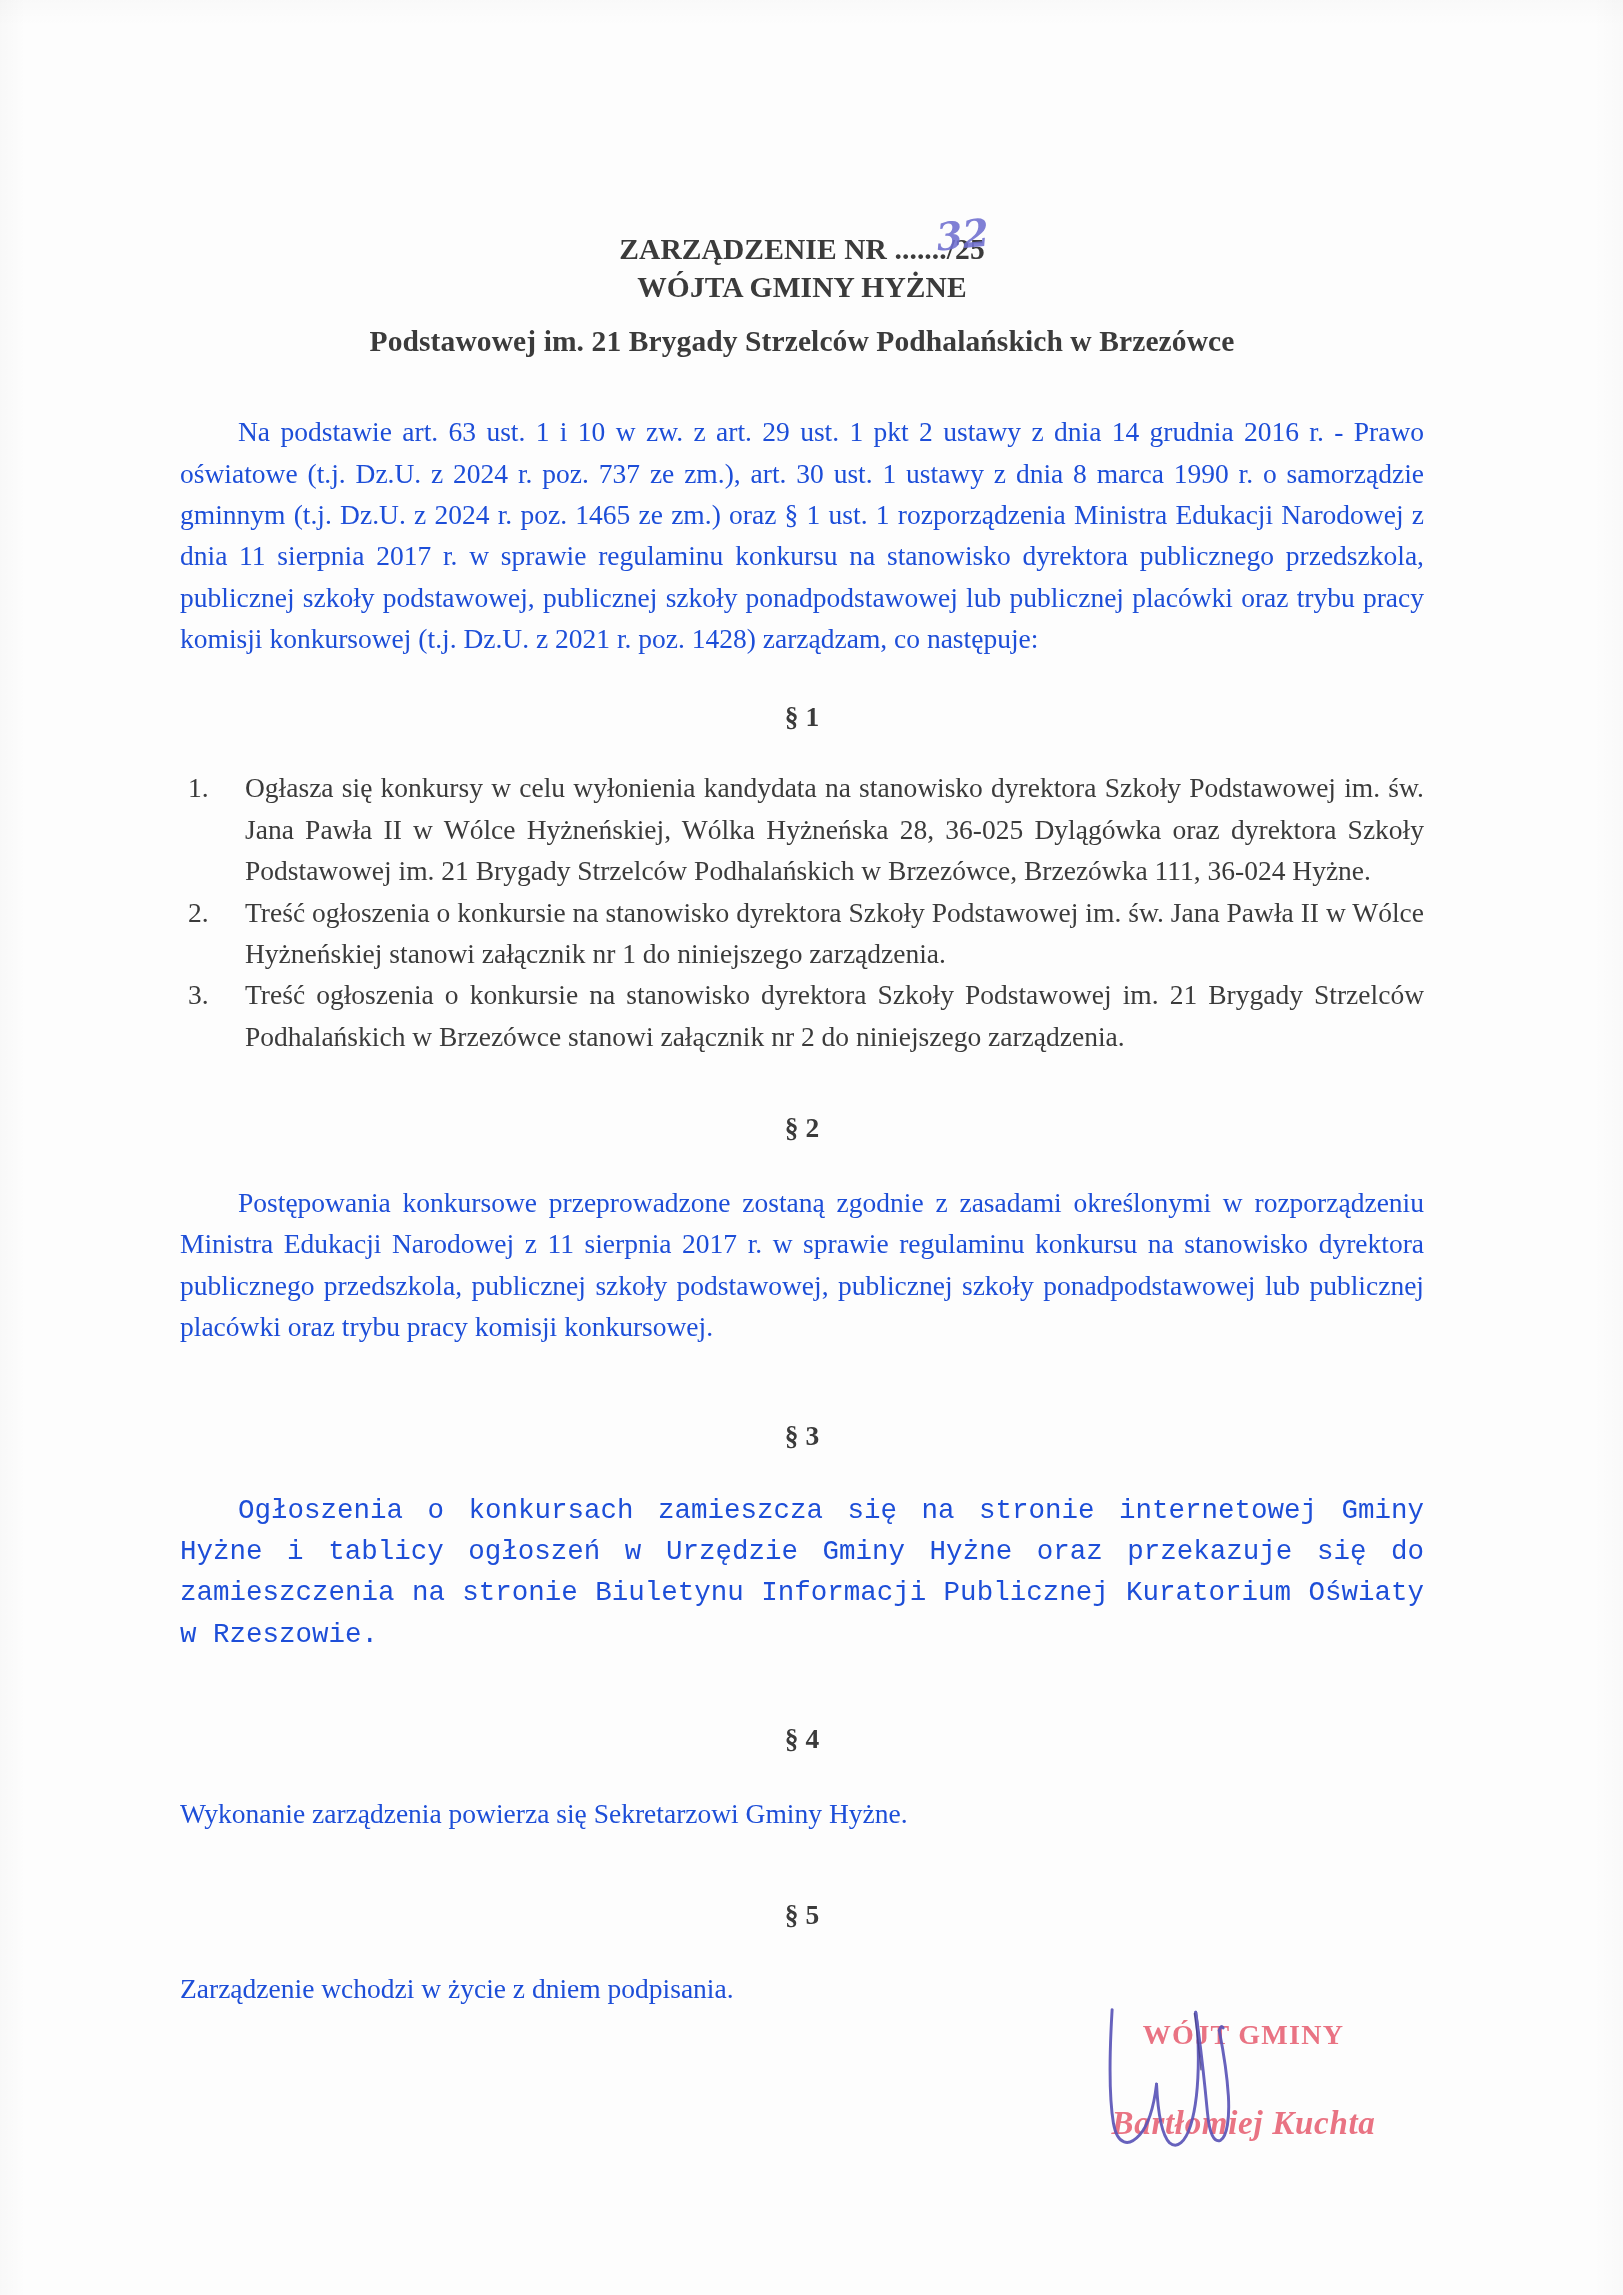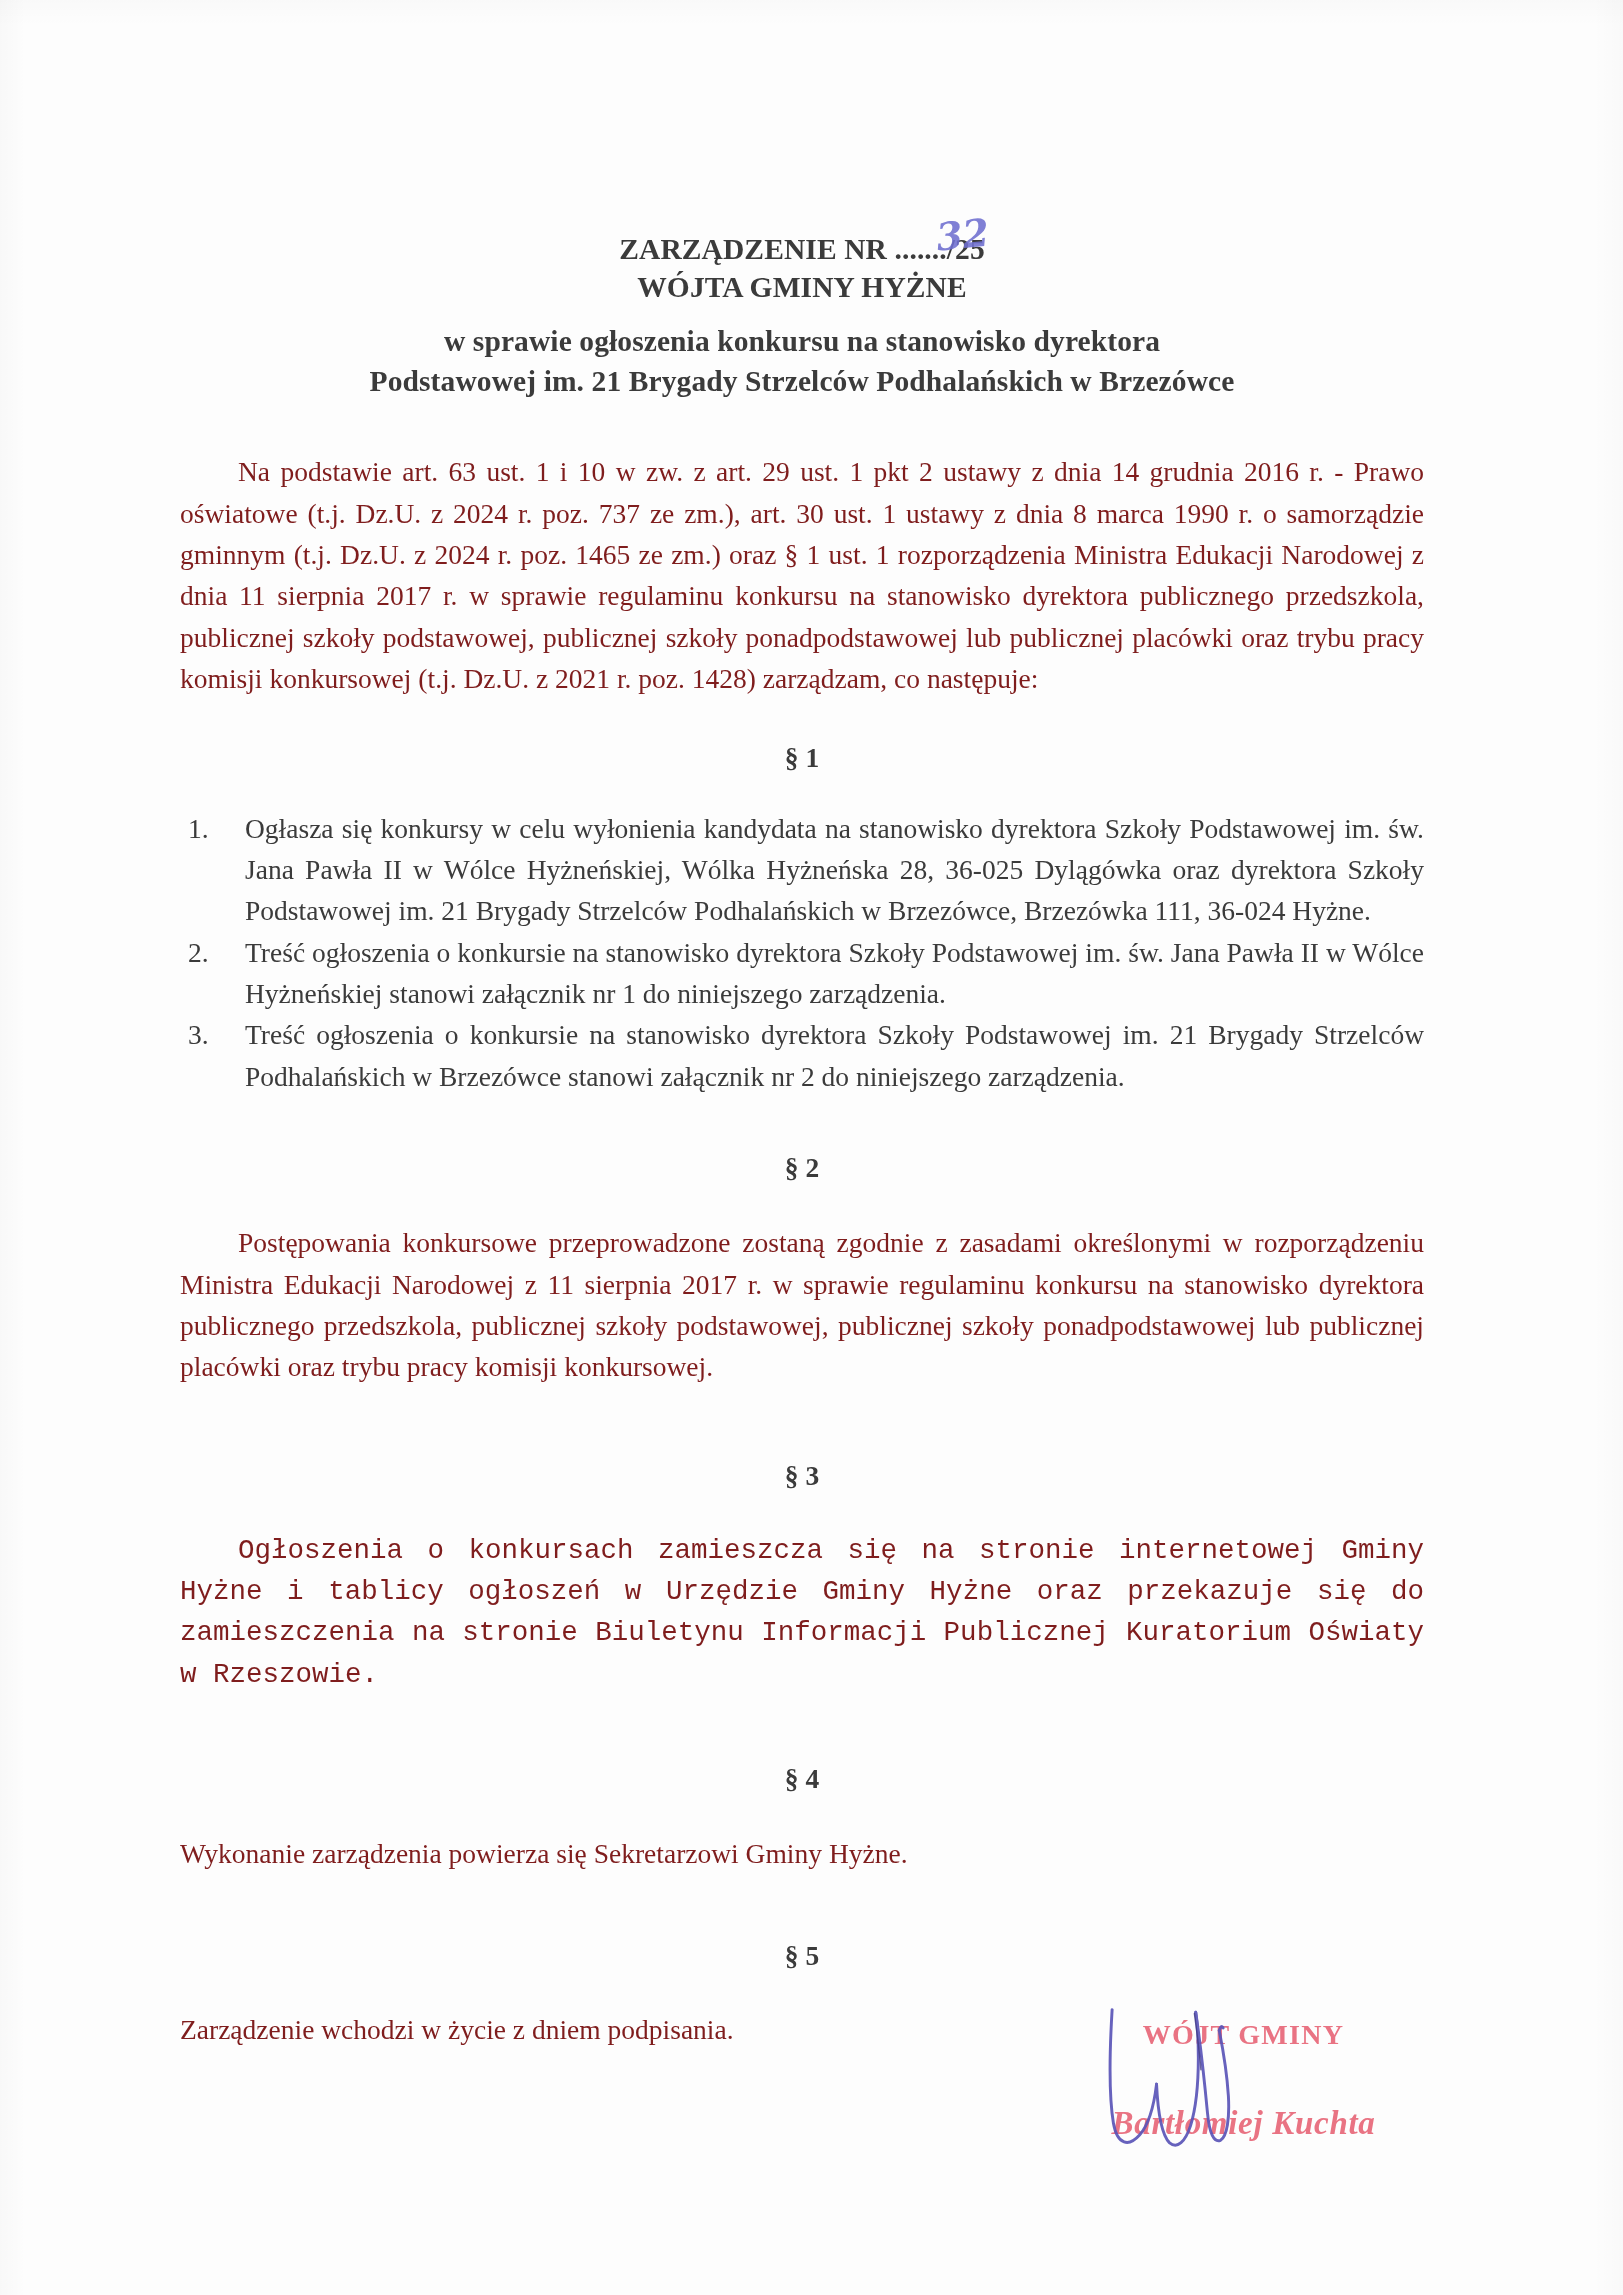--- a/index.html
+++ b/index.html
@@ -62,21 +62,21 @@
     opacity: 0.88;
     pointer-events: none;
     white-space: nowrap;
   }
   .title-sub {
     margin-top: 14.4px;
   }
   .title-sub .title-line { line-height: 1.36; }
 
   .para {
-    color: #7f1d1d;
+    color: #1d4ed8;
     font-size: 27.5px;
     line-height: 1.505;
     text-align: justify;
     text-justify: inter-word;
     margin: 0;
   }
   .para.indent { text-indent: 58px; }
 
   .body-intro { margin-top: 50px; }
 
@@ -171,21 +171,20 @@
 <body>
 
 <div class="page">
 
   <div class="content">
 
     <div class="title-block">
       <span class="title-line"><span>ZARZĄDZENIE NR </span><span class="title-nr"><span class="hand-number">32</span><span>......./25</span></span></span>
       <span class="title-line">WÓJTA GMINY HYŻNE</span>
       <div class="title-sub">
-        <span class="title-line">w sprawie ogłoszenia konkursu na stanowisko dyrektora</span>
         <span class="title-line">Podstawowej im. 21 Brygady Strzelców Podhalańskich w Brzezówce</span>
       </div>
     </div>
 
     <p class="para indent body-intro">Na podstawie art. 63 ust. 1 i 10 w zw. z art. 29 ust. 1 pkt 2 ustawy z dnia 14 grudnia 2016 r. - Prawo oświatowe (t.j. Dz.U. z 2024 r. poz. 737 ze zm.), art. 30 ust. 1 ustawy z dnia 8 marca 1990 r. o samorządzie gminnym (t.j. Dz.U. z 2024 r. poz. 1465 ze zm.) oraz § 1 ust. 1 rozporządzenia Ministra Edukacji Narodowej z dnia 11 sierpnia 2017 r. w sprawie regulaminu konkursu na stanowisko dyrektora publicznego przedszkola, publicznej szkoły podstawowej, publicznej szkoły ponadpodstawowej lub publicznej placówki oraz trybu pracy komisji konkursowej (t.j. Dz.U. z 2021 r. poz. 1428) zarządzam, co następuje:</p>
 
     <p class="section-mark sm-1">§ 1</p>
 
     <ol class="list">
       <li class="list-item">

